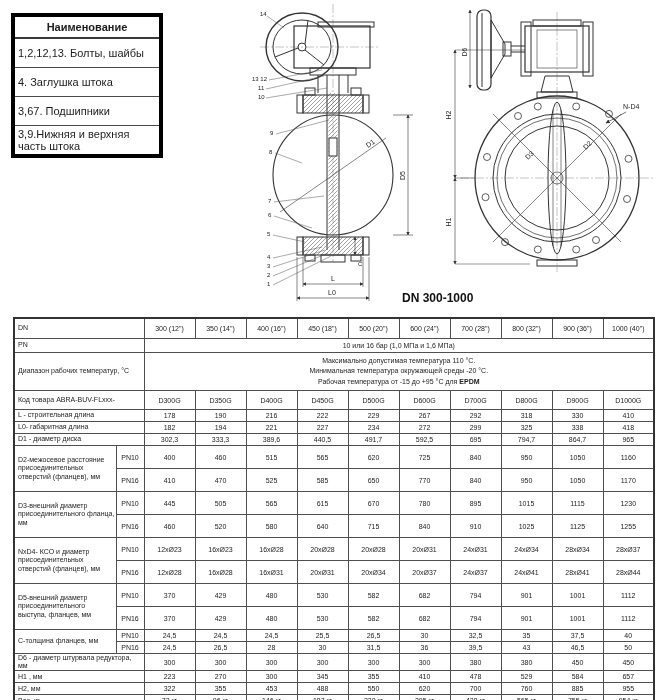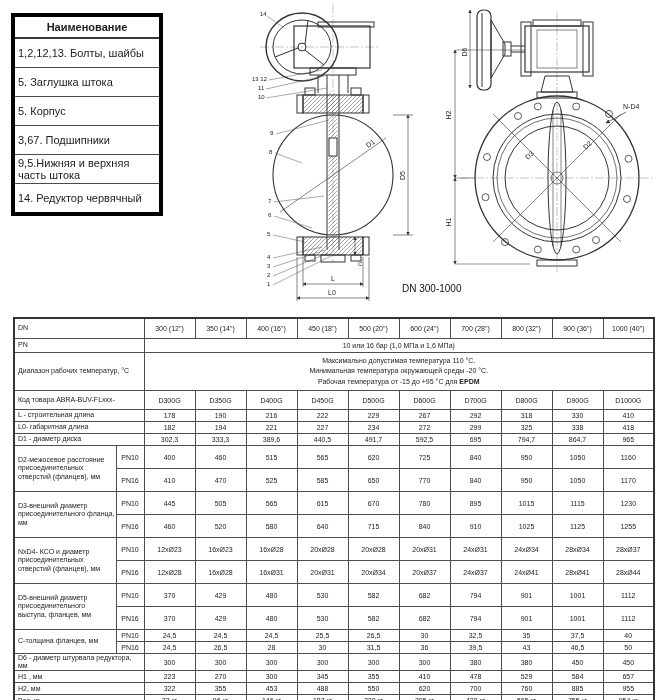--- a/index.html
+++ b/index.html
@@ -19,21 +19,21 @@
   .parts-table th{
     font-size:11px;font-weight:bold;text-align:center;height:16px;
     border-bottom:2px solid #3a3a3a;
   }
   
   .drawing{position:absolute;top:0;}
   #section-view{left:172px;}
   #front-view{left:430px;}
   .drawing text{fill:#222;font-family:"Liberation Sans",sans-serif;}
   .caption{
-    position:absolute;left:402px;top:283px;font-size:10px;font-weight:normal;color:#111;
+    position:absolute;left:402px;top:291px;font-size:12px;font-weight:bold;color:#111;
   }
   
   .spec-wrap{position:absolute;left:13px;top:317px;}
   .spec-table{
     border-collapse:collapse;table-layout:fixed;width:641px;
     border:2px solid #333;
   }
   .spec-table td{
     border:1px solid #4f4f4f;font-size:7px;padding:0 1px;vertical-align:middle;
     overflow:hidden;
@@ -58,33 +58,27 @@
 
 <table class="parts-table">
   <tbody>
       <tr>
         <th>Наименование</th>
       </tr>
   <tr>
         <td>1,2,12,13. Болты, шайбы</td>
       </tr>
   <tr>
-        <td>5. Заглушка штока</td>
-      </tr>
-  <tr>
-        <td>5. Корпус</td>
+        <td>4. Заглушка штока</td>
       </tr>
   <tr>
         <td>3,67. Подшипники</td>
       </tr>
   <tr>
-        <td>9,5.Нижняя и верхняя часть штока</td>
-      </tr>
-  <tr>
-        <td>14. Редуктор червячный</td>
+        <td>3,9.Нижняя и верхняя часть штока</td>
       </tr>
 </tbody>
   </table>
 
 <svg id="section-view" class="drawing" width="256" height="310" viewBox="0 0 256 310">
   <defs>
     <pattern id="h1" patternUnits="userSpaceOnUse" width="4" height="4">
       <path d="M0,4 L4,0" stroke="#666" stroke-width="0.6"></path>
     </pattern>
     <marker id="ar1" viewBox="0 0 10 10" refX="9" refY="5" markerWidth="6" markerHeight="6" orient="auto-start-reverse">

